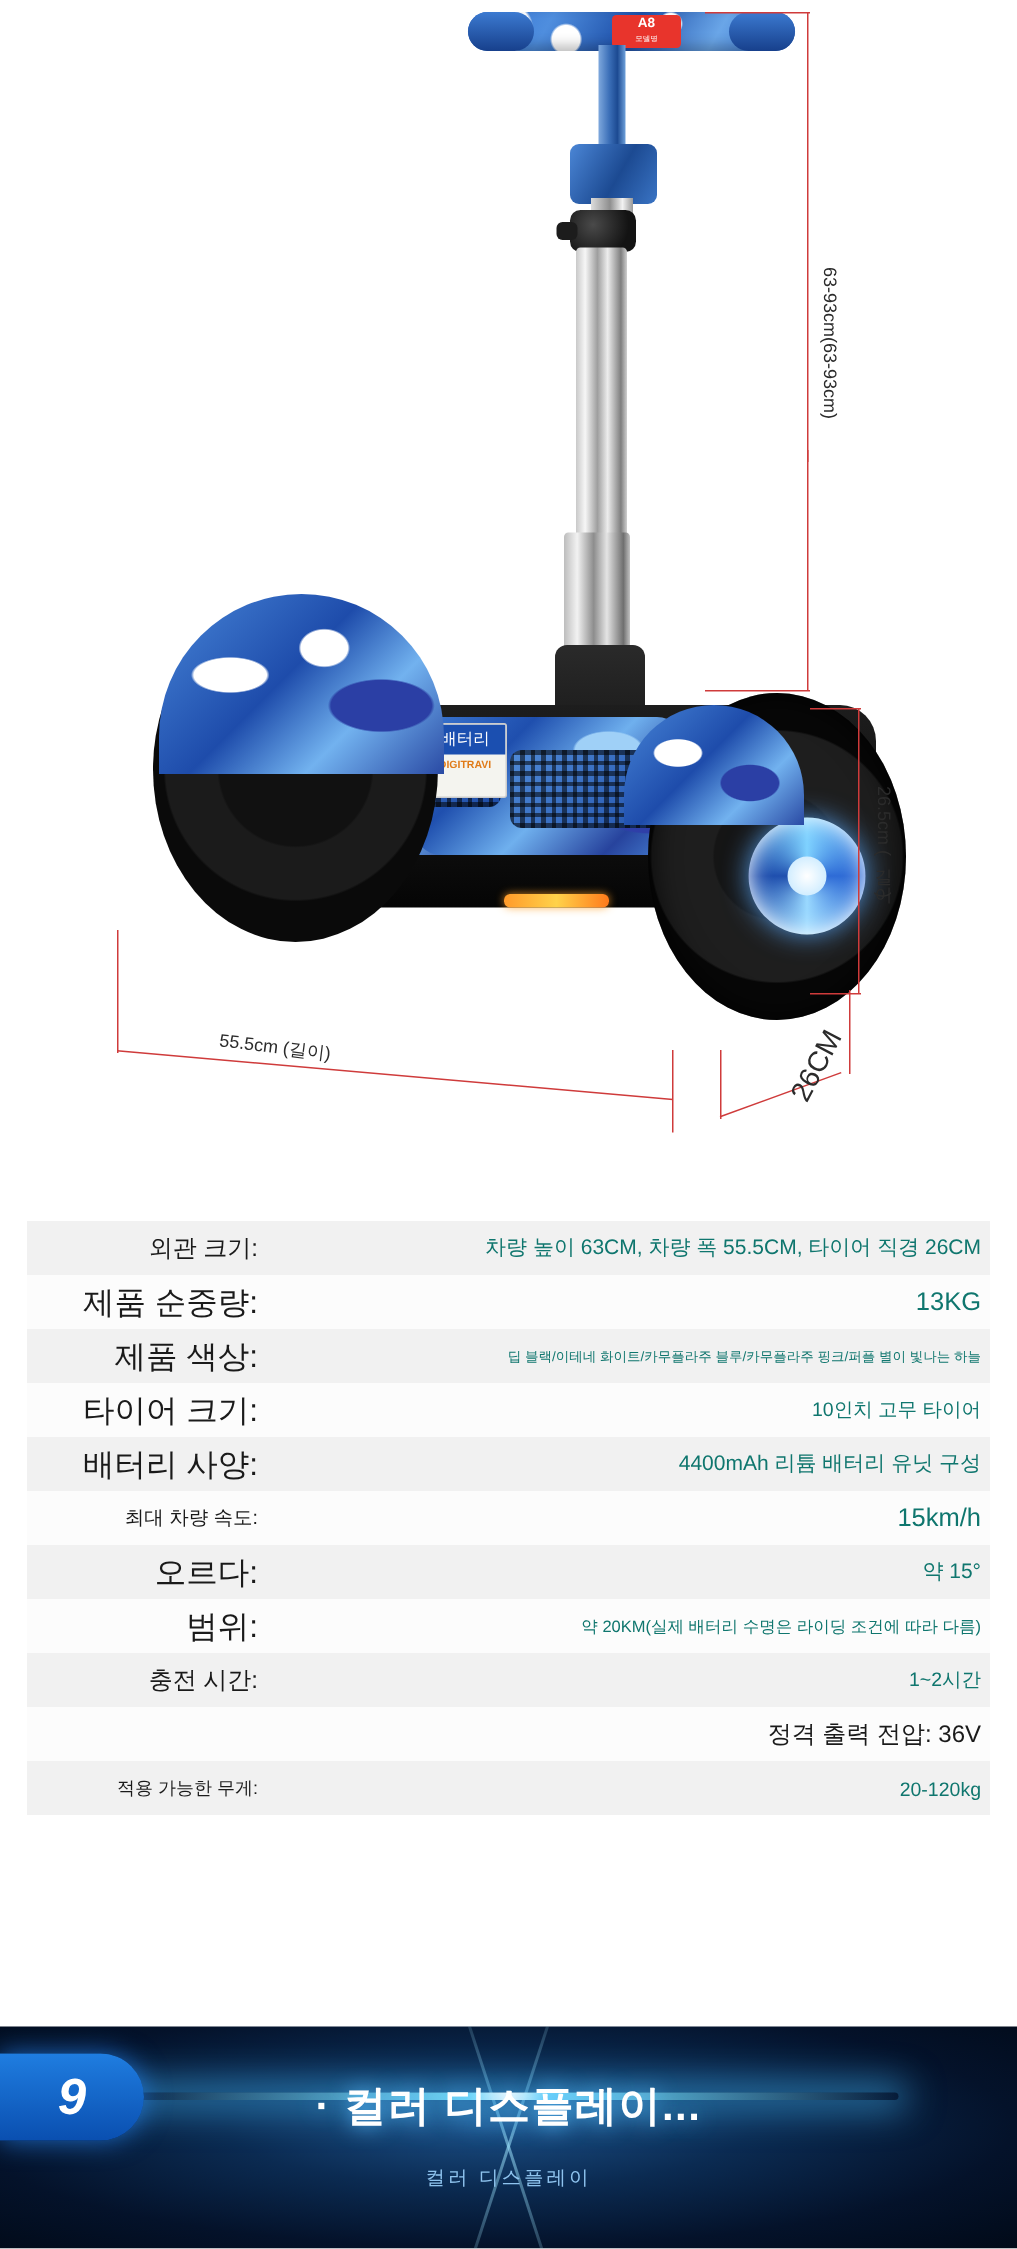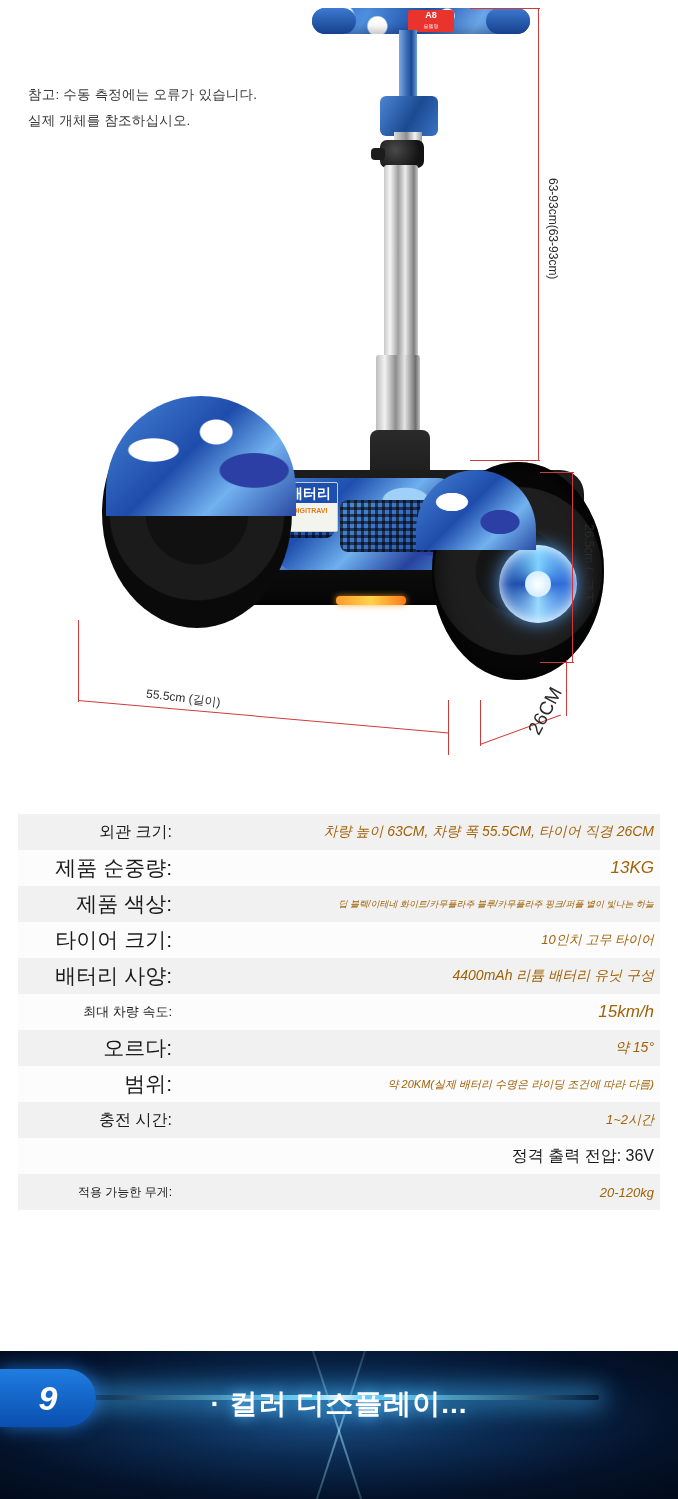--- a/index.html
+++ b/index.html
@@ -124,21 +124,21 @@
       linear-gradient(135deg,#4f8bd8,#1d4ba6);
   }
   .pad-l{ left:170px; }
   .pad-r{ left:296px; top:500px; }
 
   .label-sticker {
     position:absolute; left:238px; top:482px; width:56px; height:50px;
     background:#f4f4ef; border:1px solid #ccc; border-radius:2px;
     font-size:5px; color:#333; text-align:center; overflow:hidden;
   }
-  .label-sticker .bluebar{ background:#1b4fb0; color:#fff; height:20px; line-height:20px; font-size:14px; font-weight:bold;}
+  .label-sticker .bluebar{ background:#1b4fb0; color:#fff; height:20px; line-height:20px; font-size:11px; font-weight:normal;}
   .label-sticker .org{ color:#e07b19; font-weight:bold; font-size:7px; margin-top:4px;}
 
   .ledbar-l, .ledbar-r {
     position:absolute; height:9px; border-radius:4px;
     background: linear-gradient(90deg,#ff9a2a,#ffd24a,#ff7a1a);
     box-shadow:0 0 6px rgba(255,160,40,.8);
   }
   .ledbar-l{ left:126px; top:538px; width:70px; }
   .ledbar-r{ left:292px; top:596px; width:70px; }
 
@@ -201,21 +201,21 @@
   .dimlabel.vert { writing-mode: vertical-rl; }
 
   
   .spec-wrap { width:678px; padding:10px 18px 0 18px; }
   table.spec { width:642px; border-collapse:collapse; margin:4px 0 0 0; }
   table.spec tr { height:36px;text-align:right; }
   table.spec tr:nth-child(odd) { background:#f1f1f1; }
   table.spec tr:nth-child(even) { background:#fcfcfc; }
   table.spec td { padding:0 6px 0 26px; vertical-align:middle; }
   table.spec td.k { width:160px; white-space:nowrap; color:#1a1a1a; }
-  table.spec td.v { color:#a16207;font-style:italic; }
+  table.spec td.v { color:#0f766e; }
   .fs9{font-size:9px;} .fs11{font-size:11px;}
   .fs12{font-size:12px;} .fs13{font-size:13px;} .fs14{font-size:14px;}
   .fs15{font-size:21px;} .fs16{font-size:16px;} .fs17{font-size:17px;}
 
   
   .banner {
     position:absolute; left:0; bottom:0; width:678px; height:148px;
     background:
       radial-gradient(ellipse at 48% 45%, #1b4f86 0%, #0b2b52 35%, #04122a 70%, #010a18 100%);
     overflow:hidden;
@@ -248,24 +248,20 @@
   .banner-sub {
     position:absolute; left:0; right:0; top:92px; text-align:center;
     color:#8fc4ef; font-size:13px; letter-spacing:2px;
   }
 </style>
 </head>
 <body>
 
 <div class="hero">
 
-  <div class="note">
-    <div>참고: 수동 측정에는 오류가 있습니다.</div>
-    <div>실제 개체를 참조하십시오.</div>
-  </div>
 
   <div class="scooter">
 
     <div class="bar">
       <div class="grip-l"></div>
       <div class="grip-r"></div>
       <div class="plate">
         <span>A8</span>
         <small>모델명</small>
       </div>
@@ -377,13 +373,14 @@
     </tbody>
   </table>
 </div>
 
 <div class="banner">
   <div class="ray"></div>
   <div class="ray b"></div>
   <div class="glow"></div>
   <div class="num-badge">9</div>
   <div class="banner-title">· 컬러 디스플레이...</div>
+  <div class="banner-sub">컬러 디스플레이</div>
 </div>
 
 </body></html>

